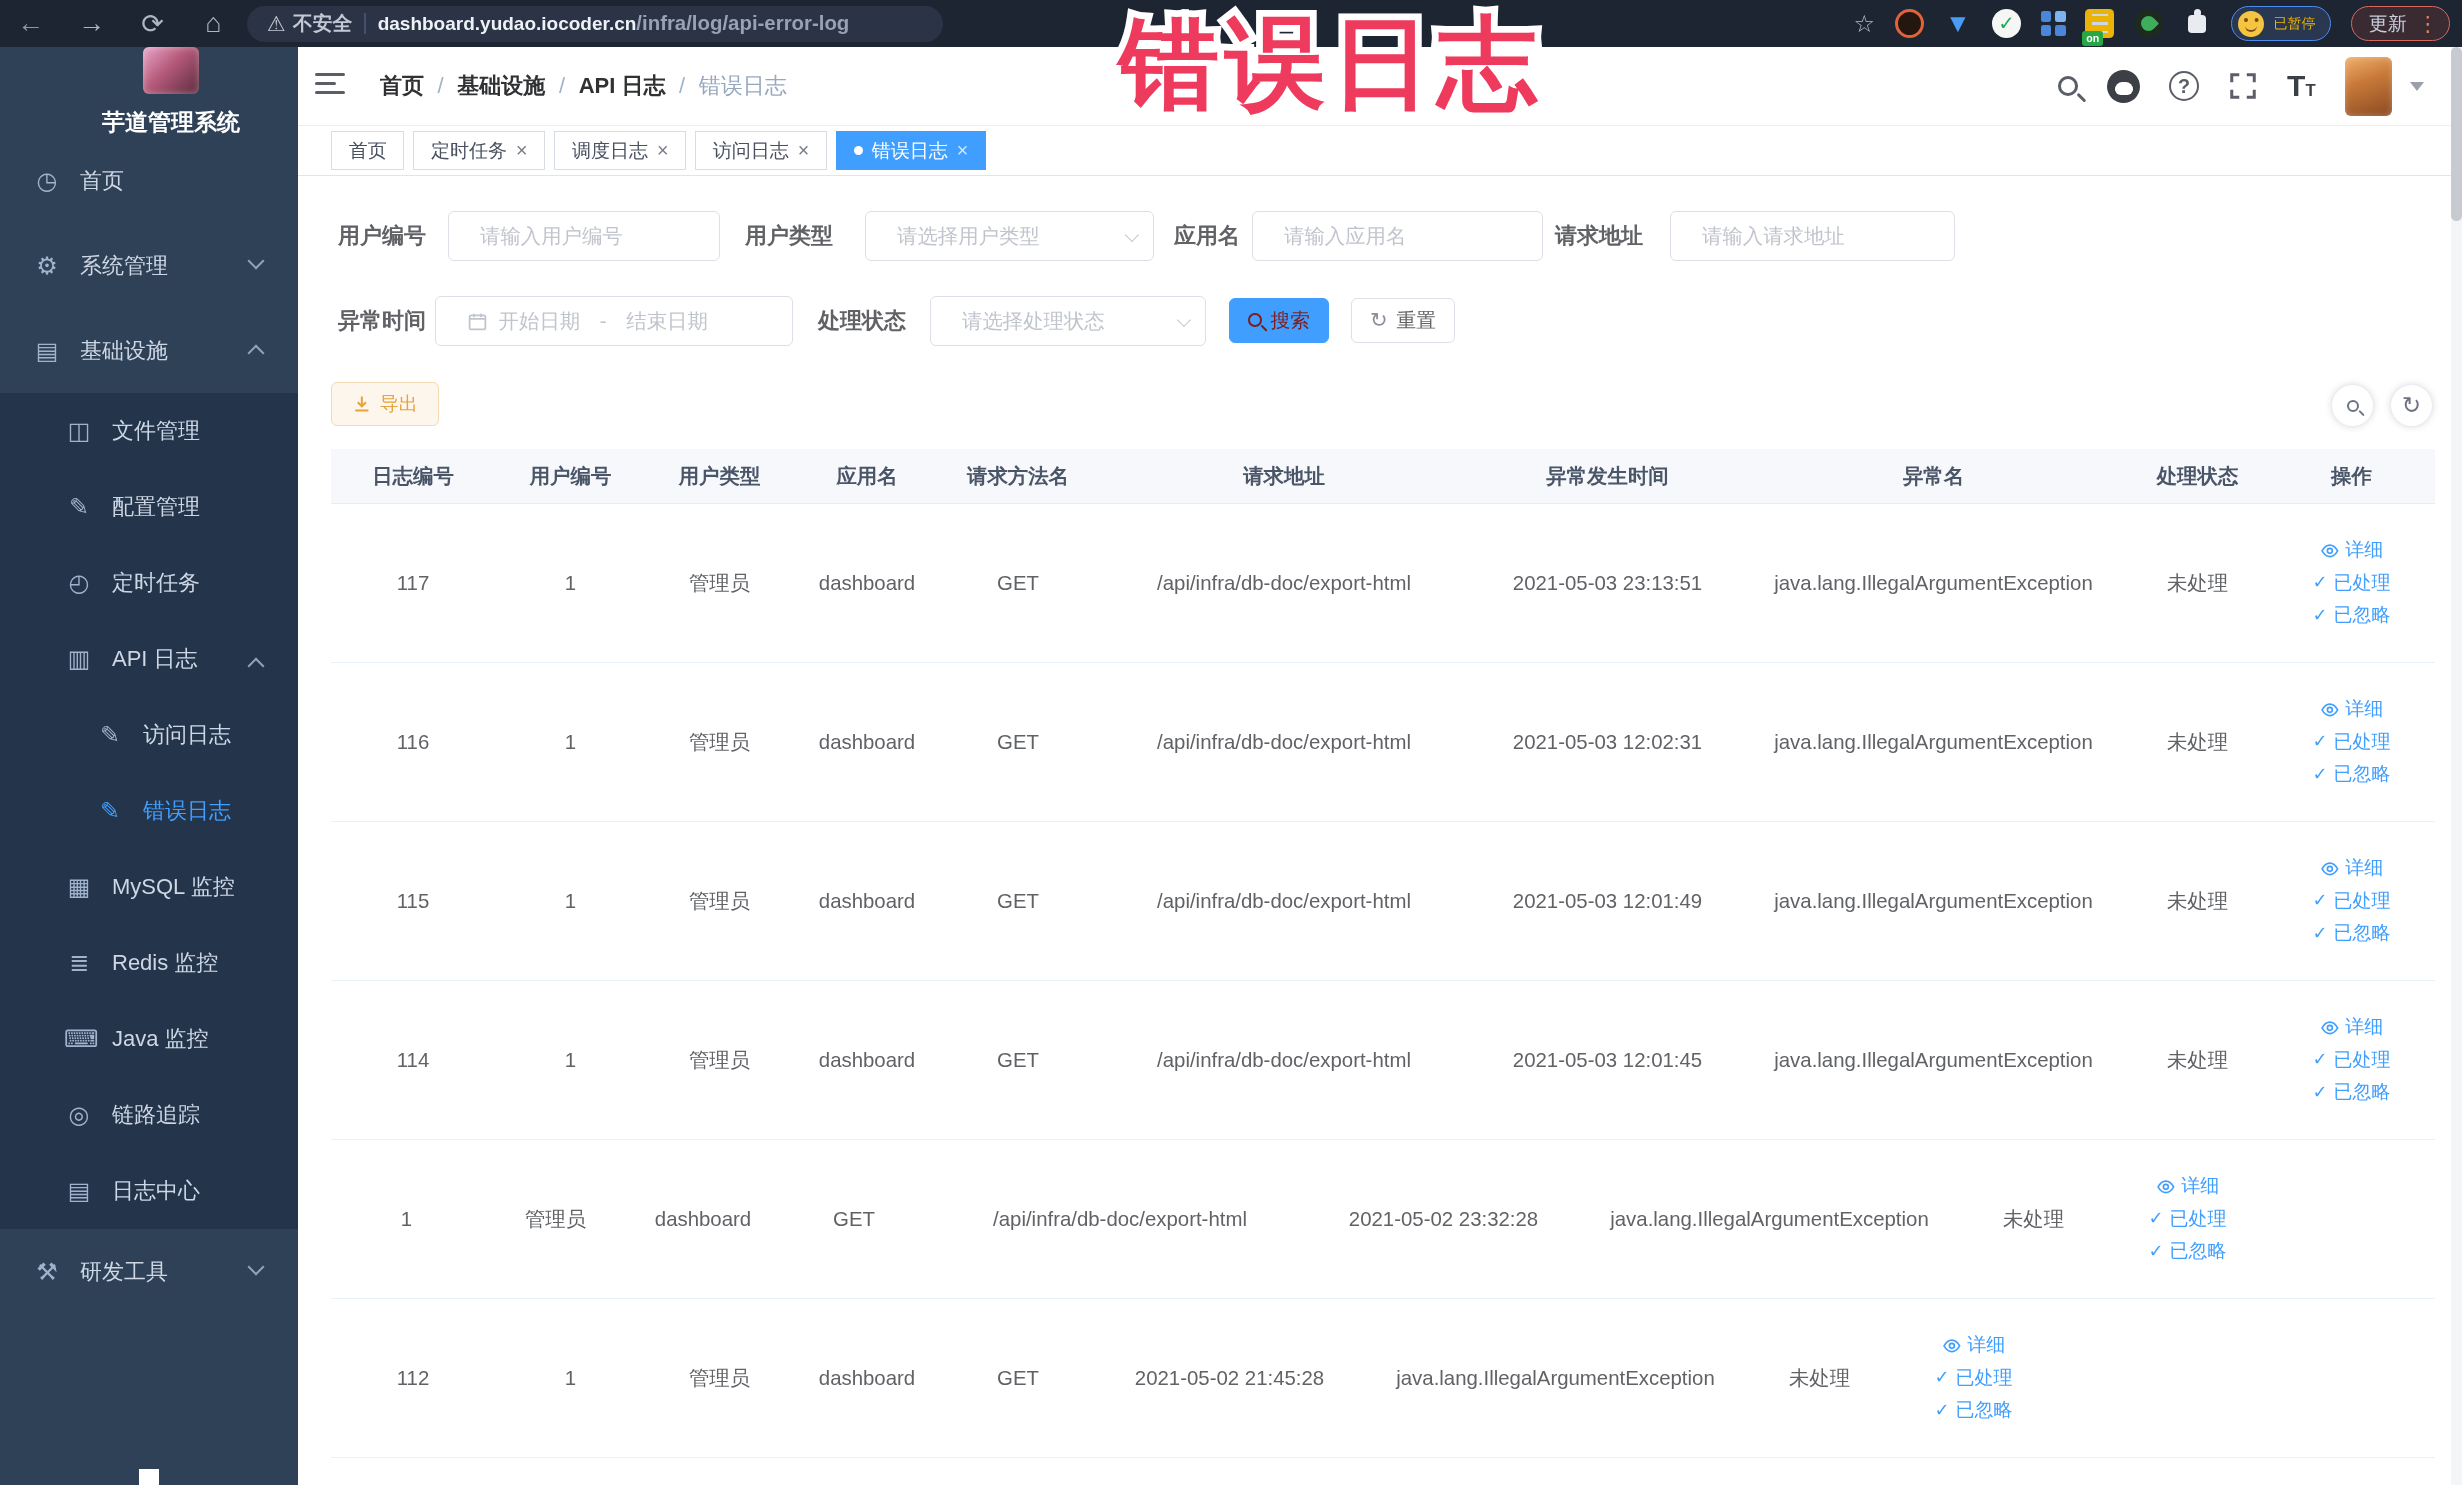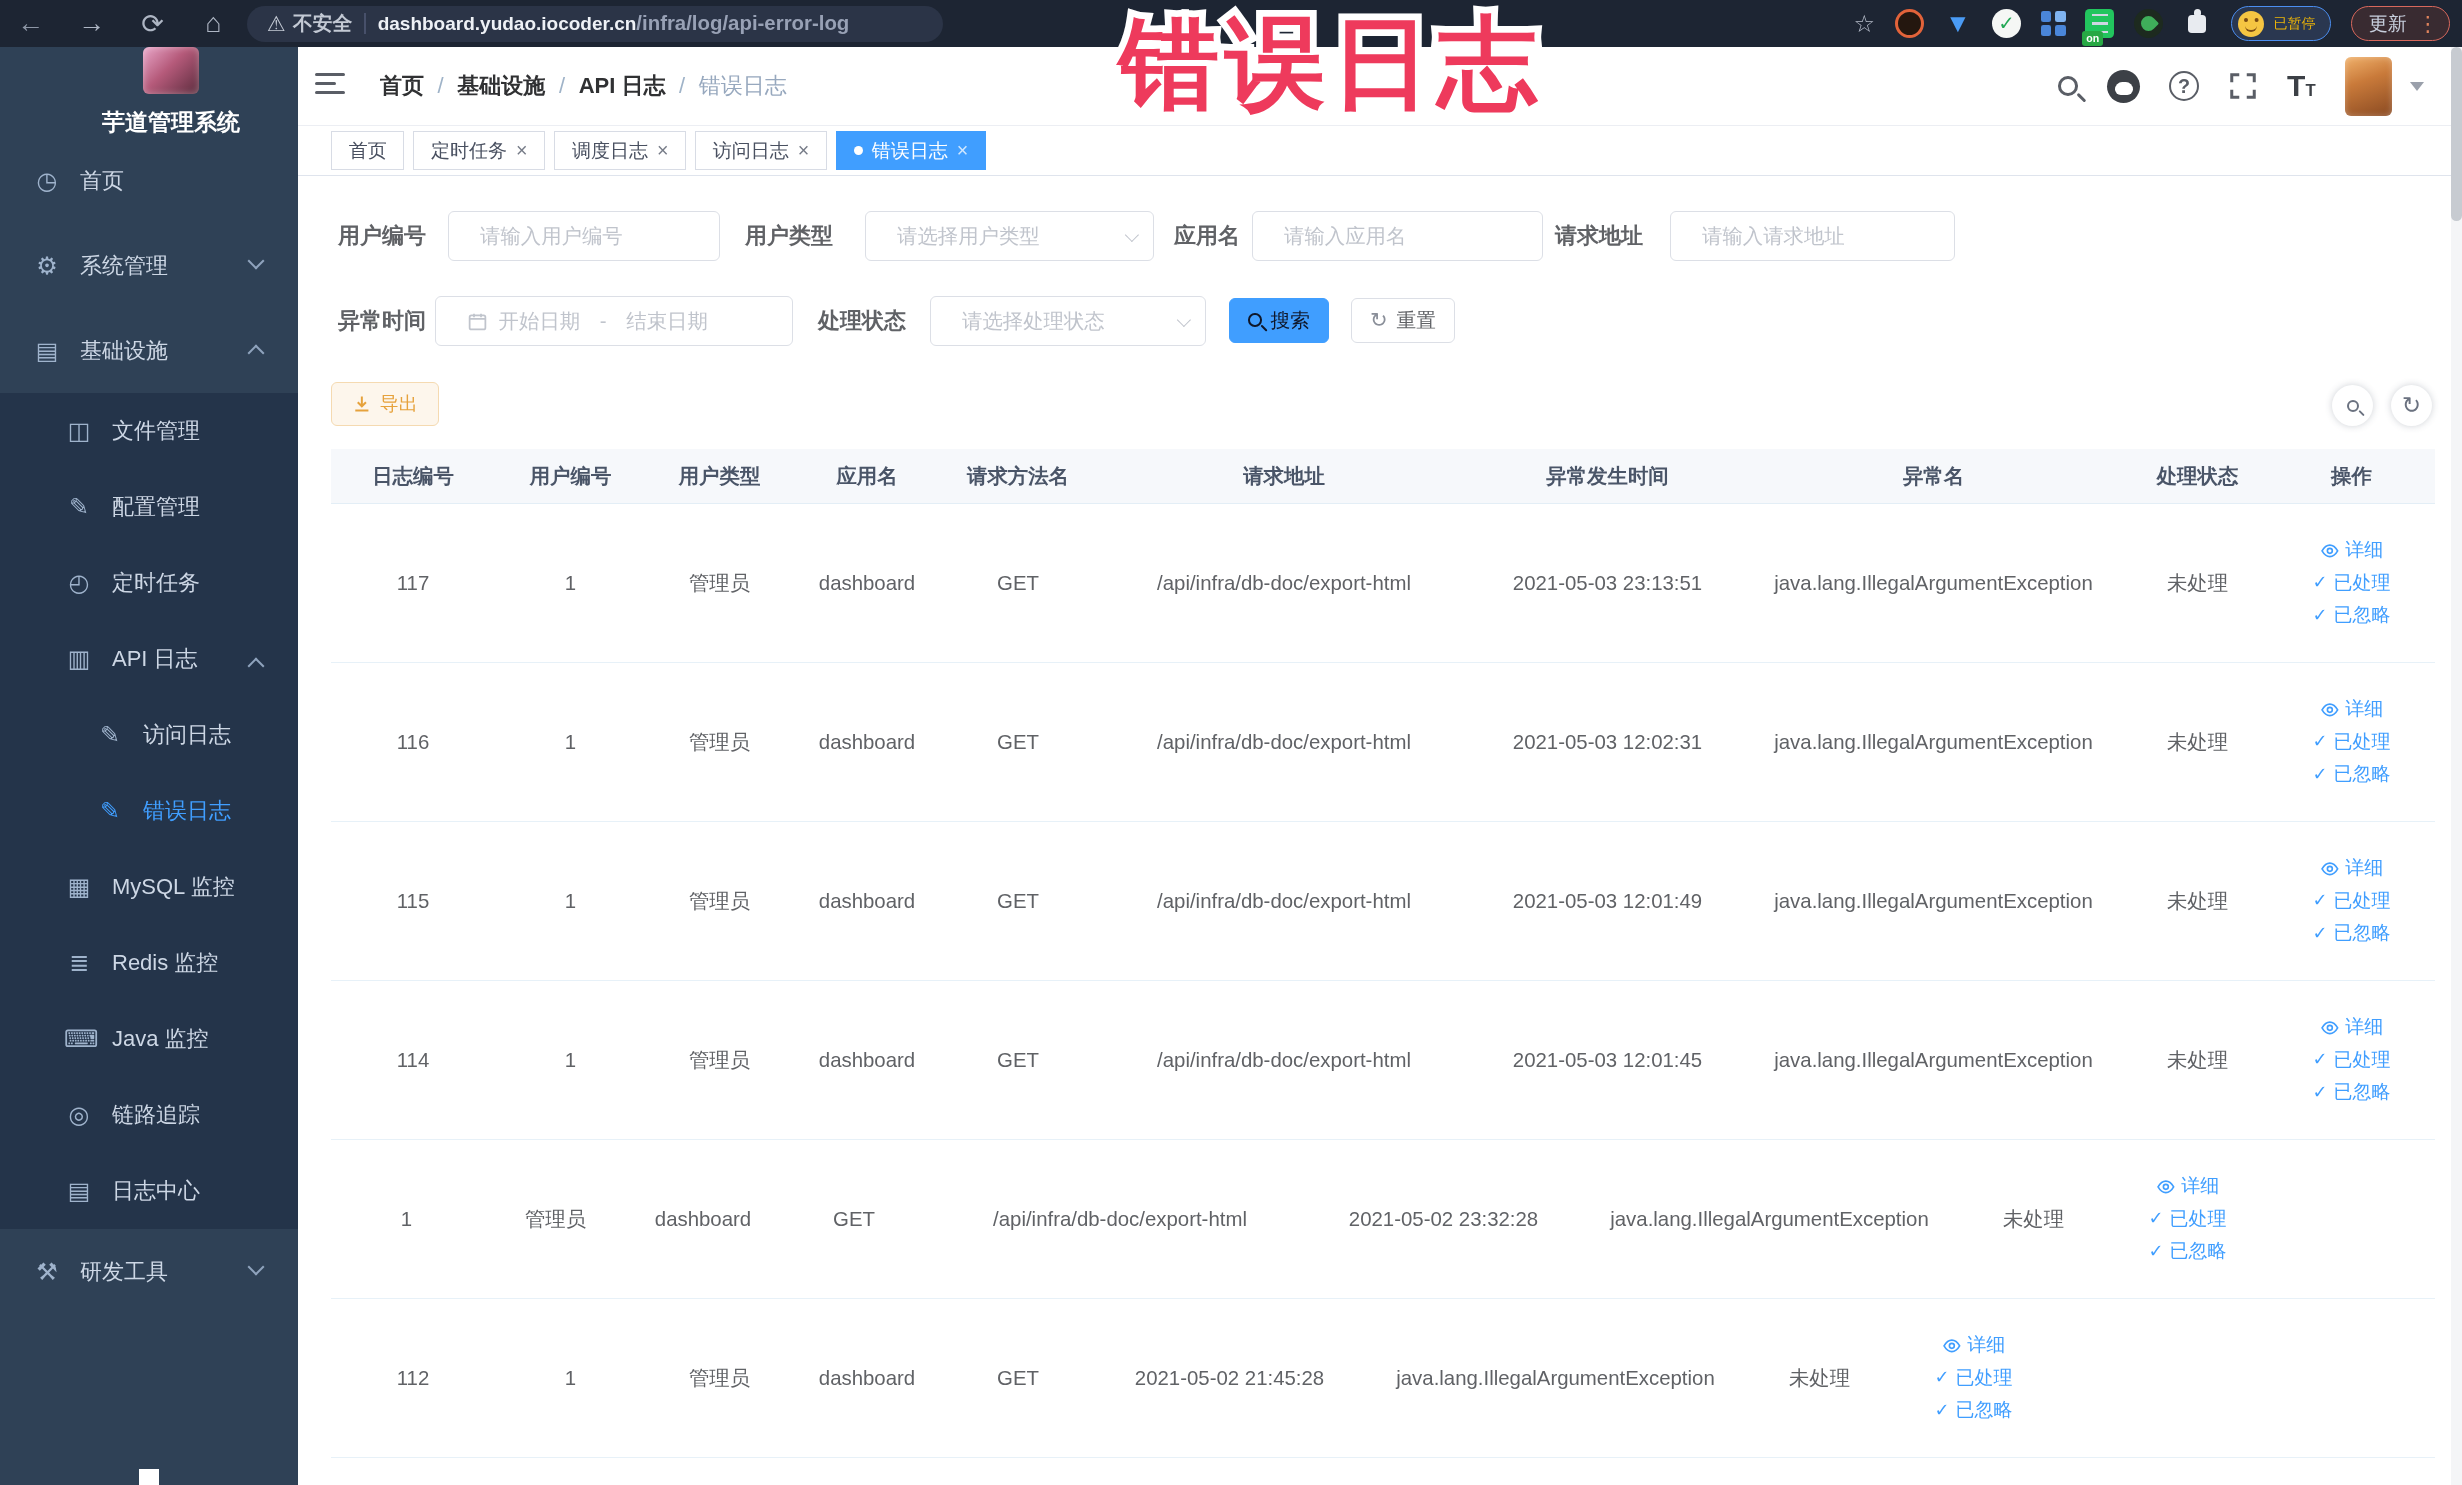--- a/index.html
+++ b/index.html
@@ -19,21 +19,21 @@
   .url-path { color:#98a1b5; font-size:20.4px; font-weight:700; }
   .browser-right { position:absolute; right:12px; top:0; height:47px; display:flex; align-items:center; gap:19.7px; }
   .bm-star { color:#b7becb; font-size:24px; }
   .ext { width:29px; height:29px; border-radius:50%; display:flex; align-items:center; justify-content:center; font-size:15px; position:relative; }
   .ext-orange { border:3.8px solid #e2633a; background:#24170f; }
   .ext-shield { background:transparent; color:#4a9bf5; font-size:26px; }
   .ext-check { background:#f5f7f5; color:#23a855; font-weight:700; font-size:19.7px; }
   .ext-grid { display:grid; grid-template-columns:10.6px 10.6px; grid-gap:3.8px; width:auto; height:auto; border-radius:3px; }
   .ext-grid i { width:10.6px; height:10.6px; background:#4a86d9; border-radius:2.3px; }
   .ext-grid i:nth-child(2){ background:#7fb3f0; }
-  .ext-list { background:#22c55e; border-radius:4.5px; flex-direction:column; gap:6px; }
+  .ext-list { background:#eab308; border-radius:4.5px; flex-direction:column; gap:6px; }
   .ext-list i { display:block; width:16.7px; height:2.3px; background:#cfd6e2; }
   .ext-badge { position:absolute; left:-3px; bottom:-7.6px; background:#27a844; color:#fff; font-size:10.6px; font-weight:700; padding:1.5px 3.8px; border-radius:3px; }
   .ext-sprout { background:#1d2a1f; }
   .ext-sprout i { width:15px; height:15px; background:#3fae5a; border-radius:50% 1.5px 50% 50%; transform:rotate(45deg); display:block; }
   .ext-puzzle { background:transparent; }
   .ext-puzzle i { width:18px; height:18px; background:#e8ebf0; border-radius:3.8px; position:relative; display:block; }
   .ext-puzzle i:before { content:""; position:absolute; left:5.3px; top:-5.3px; width:7.6px; height:7.6px; background:#e8ebf0; border-radius:50%; }
   .paused-pill { height:35px; border:1.5px solid #4b8ef0; border-radius:18px; background:#2a3750; display:flex; align-items:center; gap:9px; padding:0 15px 0 6px; }
   .emoji-face { width:26px; height:26px; border-radius:50%; background:#f5c542; position:relative; }
   .emoji-face:before { content:""; position:absolute; left:5.3px; top:7.6px; width:3.8px; height:3.8px; background:#7a4b12; border-radius:50%; box-shadow:10.6px 0 0 #7a4b12; }
@@ -98,21 +98,21 @@
   .content { position:absolute; left:298px; top:176px; width:2164px; height:1310px; background:#fff; }
   .f-row { position:absolute; left:33px; width:2044px; height:50px; }
   .f-row1 { top:35px; } .f-row2 { top:120px; }
   .f-label { position:absolute; top:0; height:50px; line-height:50px; font-size:22px; font-weight:700; color:#606266; text-align:right; }
   .f-box { position:absolute; top:0; height:50px; border:0.8px solid #dcdfe6; border-radius:6px; background:#fff; display:flex; align-items:center; padding:0 31px; cursor:text; }
   .ph { color:#c0c4cc; font-size:20.4px; }
   .sel-chev { position:absolute; right:16.7px; top:18px; width:9.8px; height:9.8px; border-right:1.5px solid #c0c4cc; border-bottom:1.5px solid #c0c4cc; transform:rotate(45deg); }
   .range-sep { color:#c0c4cc; font-size:20.4px; margin:0 19.7px; }
   .cal-ic { color:#c0c4cc; margin-right:10.6px; }
   .btn { position:absolute; top:1.5px; height:45px; border-radius:6px; font-size:19.7px; display:flex; align-items:center; justify-content:center; gap:9px; cursor:pointer; }
-  .btn-search { background:#409eff; color:#0f172a; border:0.8px solid #409eff; }
+  .btn-search { background:#409eff; color:#7f1d1d; border:0.8px solid #409eff; }
   .btn-search .mag { width:13.6px; height:13.6px; border-width:2.3px; }
   .btn-search .mag:after { left:9.8px; top:11.4px; width:7.6px; height:2.3px; }
   .btn-reset { background:#fff; color:#606266; border:0.8px solid #dcdfe6; }
   .btn-reset .r-ic { font-size:21px; color:#8a8f99; }
   .btn-export { position:absolute; left:33px; top:206px; width:108px; height:44px; background:#fdf6ec; border:0.8px solid #f5dab1; border-radius:6px; color:#e6a23c; font-size:19px; display:flex; align-items:center; justify-content:center; gap:7.6px; cursor:pointer; }
   .circle-btns { position:absolute; right:30px; top:209px; display:flex; gap:18px; }
   .cbtn { width:41px; height:41px; border-radius:50%; background:#fff; box-shadow:0 0 7.6px rgba(60,70,90,.25); display:flex; align-items:center; justify-content:center; color:#6b7280; cursor:pointer; }
   .cbtn .mag { width:12px; height:12px; border-width:2.3px; }
   .cbtn .mag:after { left:9px; top:10.6px; width:6.8px; height:2.3px; }
   .cbtn .r-ic { font-size:23px; }

